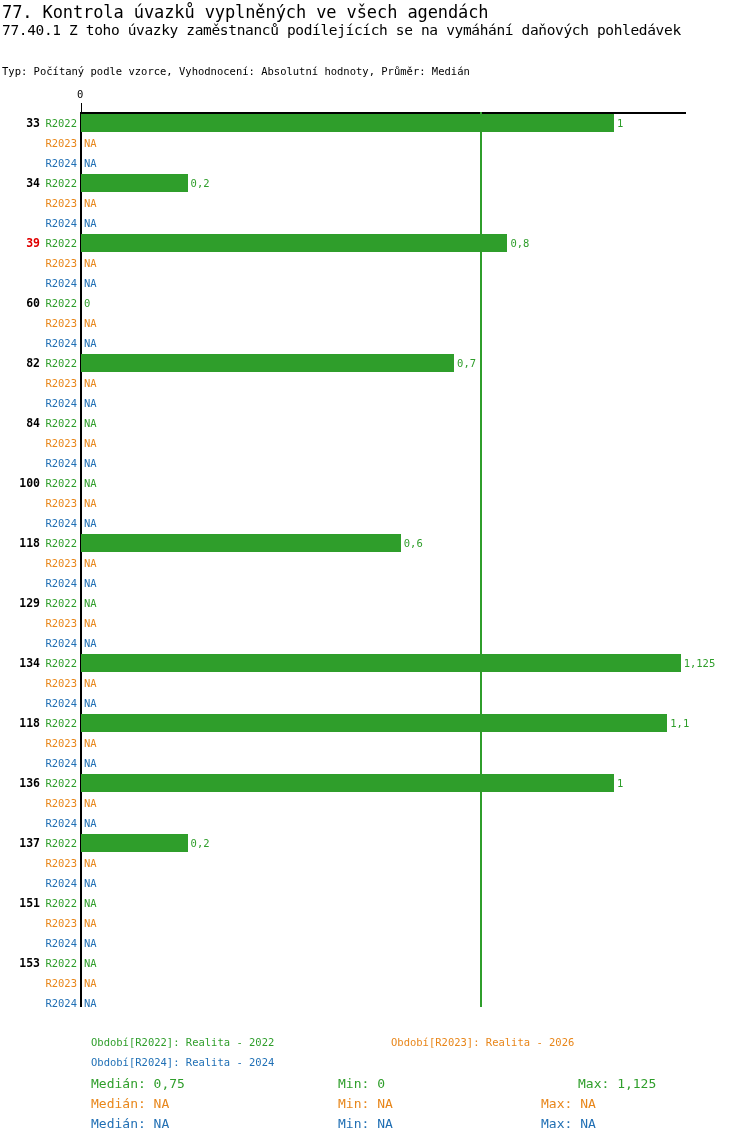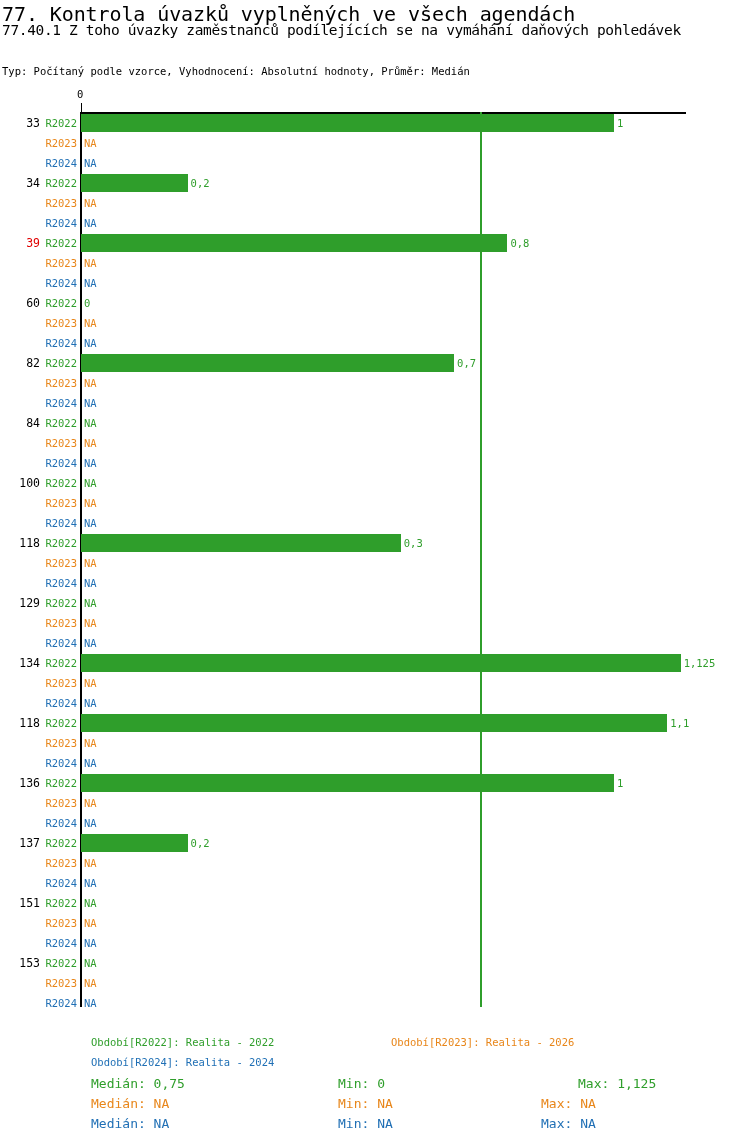--- a/index.html
+++ b/index.html
@@ -11,21 +11,21 @@
     width: 750px;
     height: 1134px;
     position: relative;
     font-family: "DejaVu Sans Mono", "Liberation Mono", monospace;
     overflow: hidden;
   }
   
   .title1 {
     position: absolute;
     left: 2px; top: 2px;
-    font-size: 20px;
+    font-size: 17px;
     color: #000000;
     white-space: nowrap;
     letter-spacing: -0.1px;
   }
   .title2 {
     position: absolute;
     left: 2px; top: 22px;
     font-size: 14.5px;
     color: #000000;
     white-space: nowrap;
@@ -67,21 +67,21 @@
   }
   .zero-line {
     position: absolute;
     width: 2px;
     background: #000000;
   }
   
   .grp-label {
     position: absolute;
     font-size: 11.5px;
-    font-weight: normal;
+    font-weight: bold;
     color: #000000;
     text-align: right;
     width: 40px;
     white-space: nowrap;
   }
   .grp-label.hi { color: #e00000; }
   .ser-label {
     position: absolute;
     font-size: 10.5px;
     white-space: nowrap;
@@ -180,21 +180,21 @@
     <div class="grp-label" style="left: 0px; top: 476px;">100</div>
     <div class="ser-label c-r2022" style="left: 33px; top: 477px;">R2022</div>
     <div class="bar-val c-r2022" style="left: 84px; top: 477px;">NA</div>
     <div class="ser-label c-r2023" style="left: 33px; top: 497px;">R2023</div>
     <div class="bar-val c-r2023" style="left: 84px; top: 497px;">NA</div>
     <div class="ser-label c-r2024" style="left: 33px; top: 517px;">R2024</div>
     <div class="bar-val c-r2024" style="left: 84px; top: 517px;">NA</div>
     <div class="grp-label" style="left: 0px; top: 536px;">118</div>
     <div class="ser-label c-r2022" style="left: 33px; top: 537px;">R2022</div>
     <div class="bar bg-r2022" style="left: 81px; top: 534px; width: 319.8px;"></div>
-    <div class="bar-val c-r2022" style="left: 403.8px; top: 537px;">0,3</div>
+    <div class="bar-val c-r2022" style="left: 403.8px; top: 537px;">0,6</div>
     <div class="ser-label c-r2023" style="left: 33px; top: 557px;">R2023</div>
     <div class="bar-val c-r2023" style="left: 84px; top: 557px;">NA</div>
     <div class="ser-label c-r2024" style="left: 33px; top: 577px;">R2024</div>
     <div class="bar-val c-r2024" style="left: 84px; top: 577px;">NA</div>
     <div class="grp-label" style="left: 0px; top: 596px;">129</div>
     <div class="ser-label c-r2022" style="left: 33px; top: 597px;">R2022</div>
     <div class="bar-val c-r2022" style="left: 84px; top: 597px;">NA</div>
     <div class="ser-label c-r2023" style="left: 33px; top: 617px;">R2023</div>
     <div class="bar-val c-r2023" style="left: 84px; top: 617px;">NA</div>
     <div class="ser-label c-r2024" style="left: 33px; top: 637px;">R2024</div>

